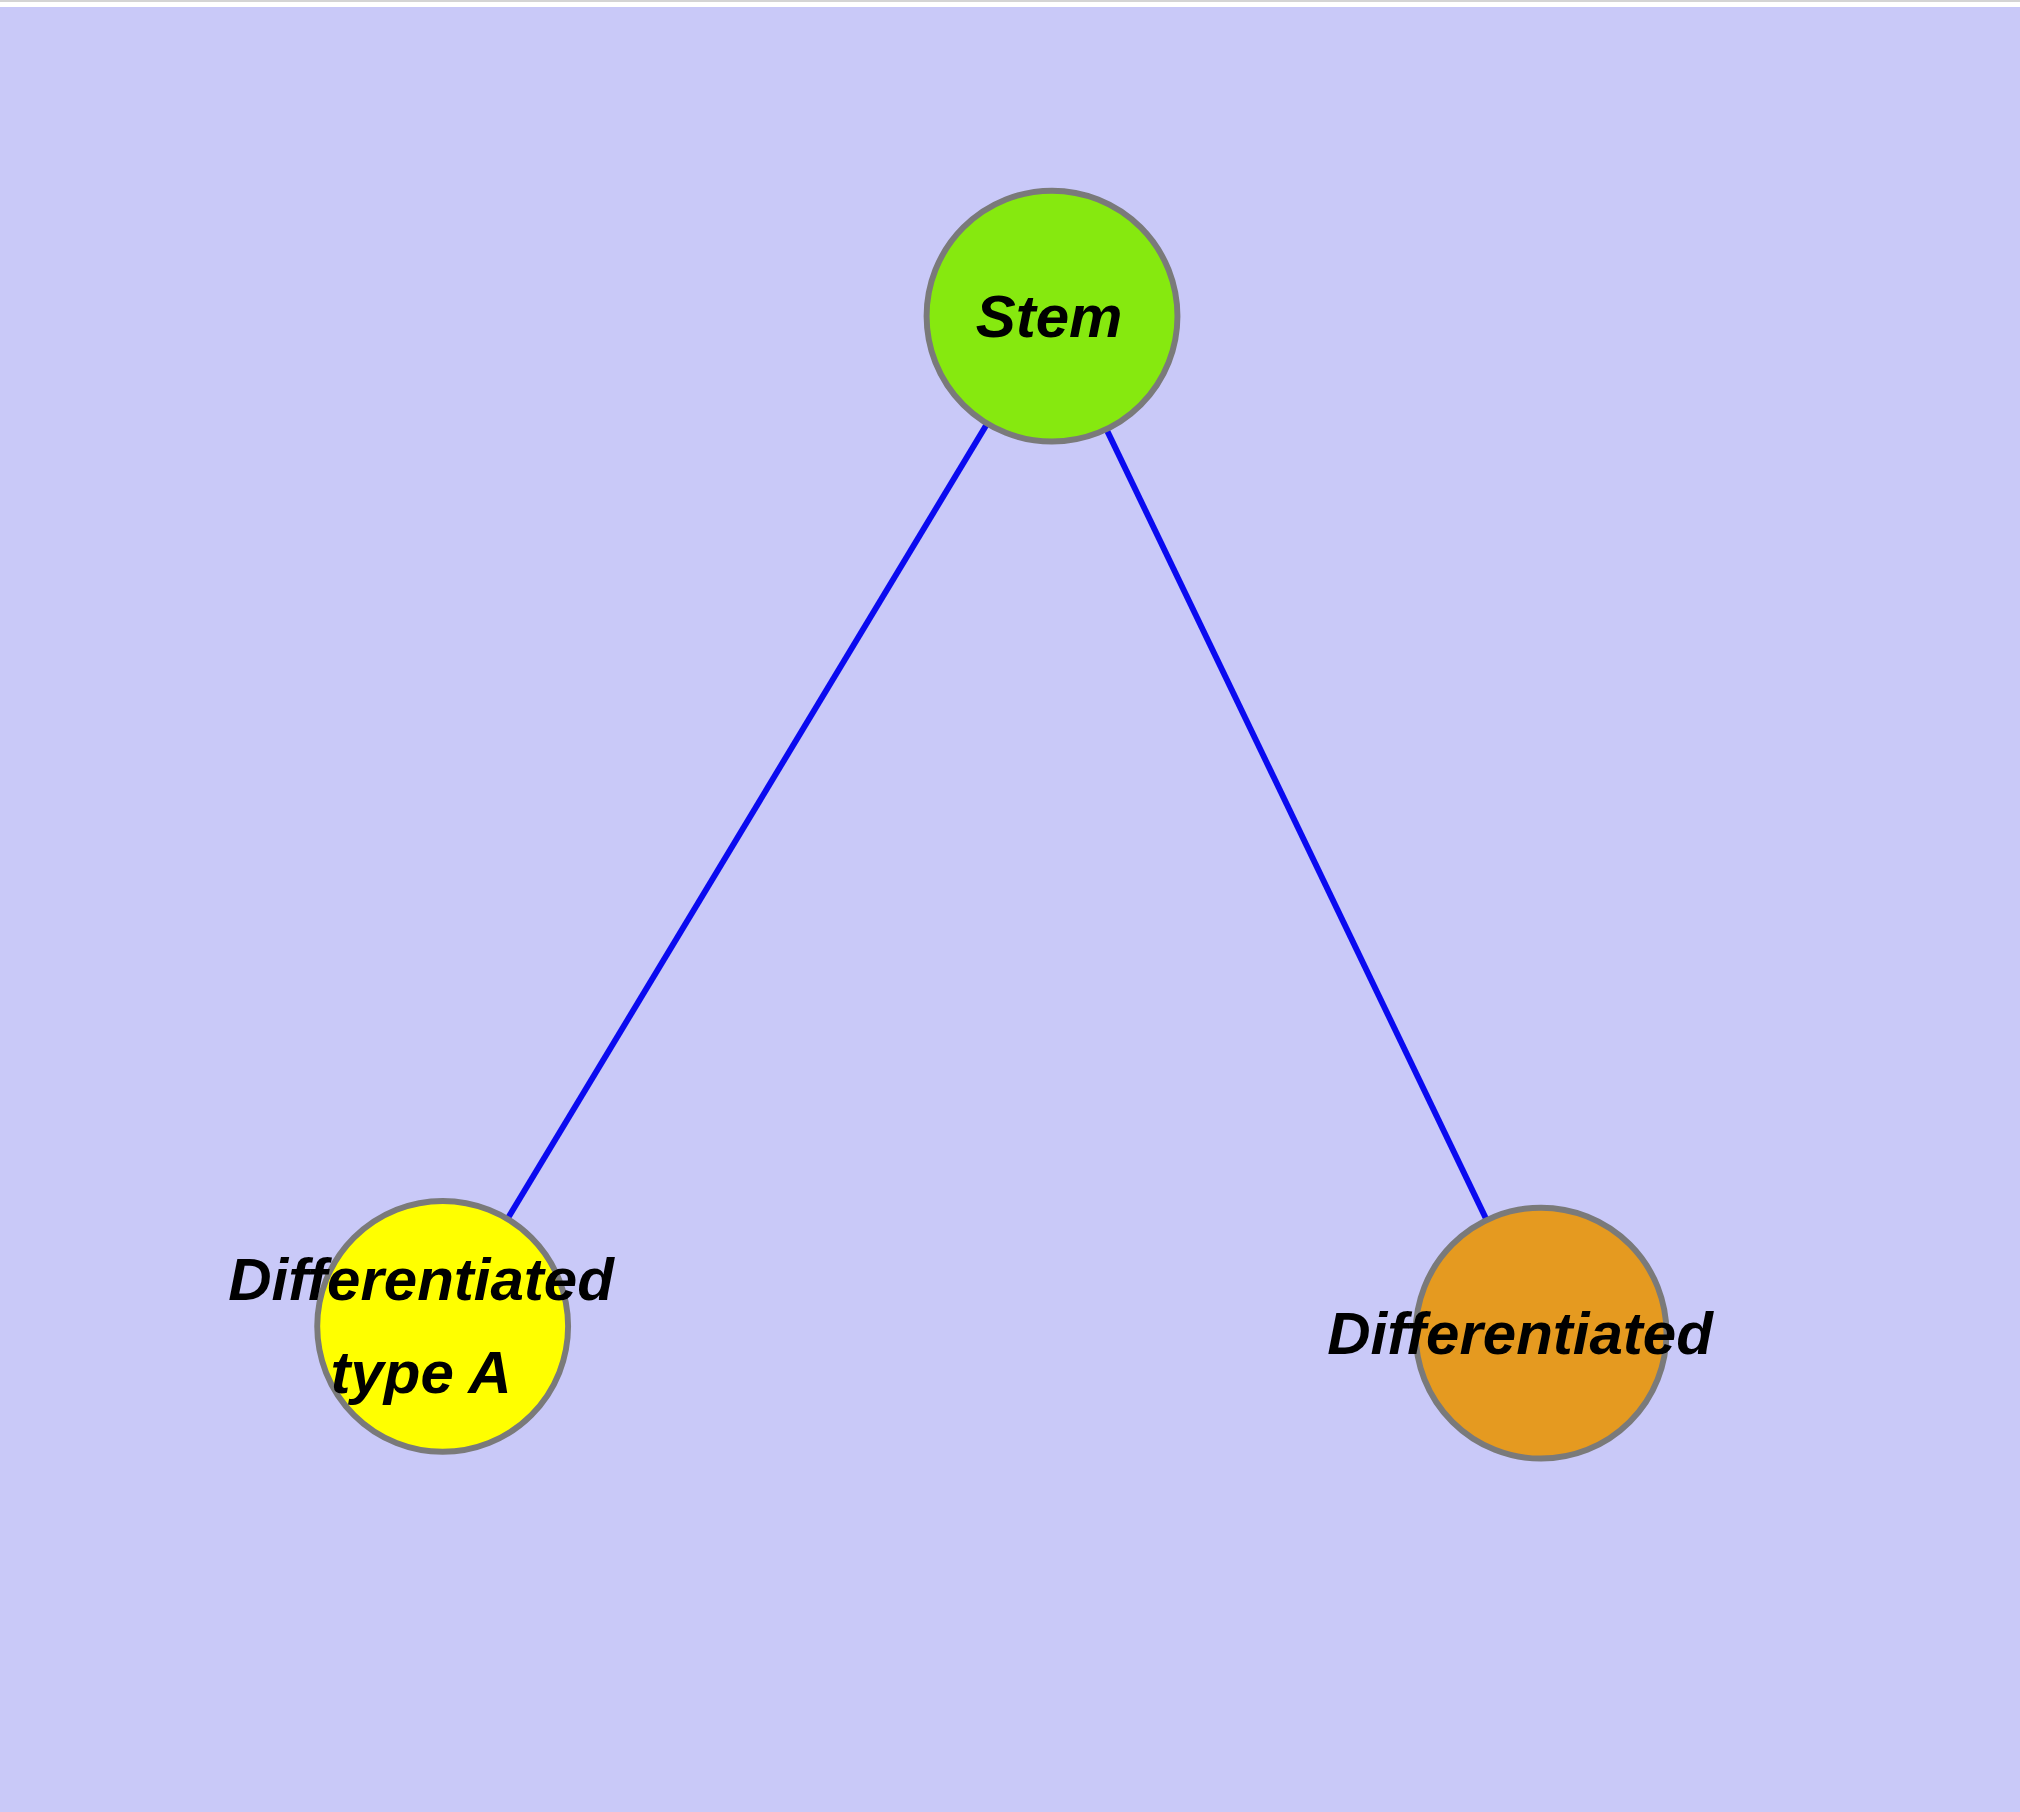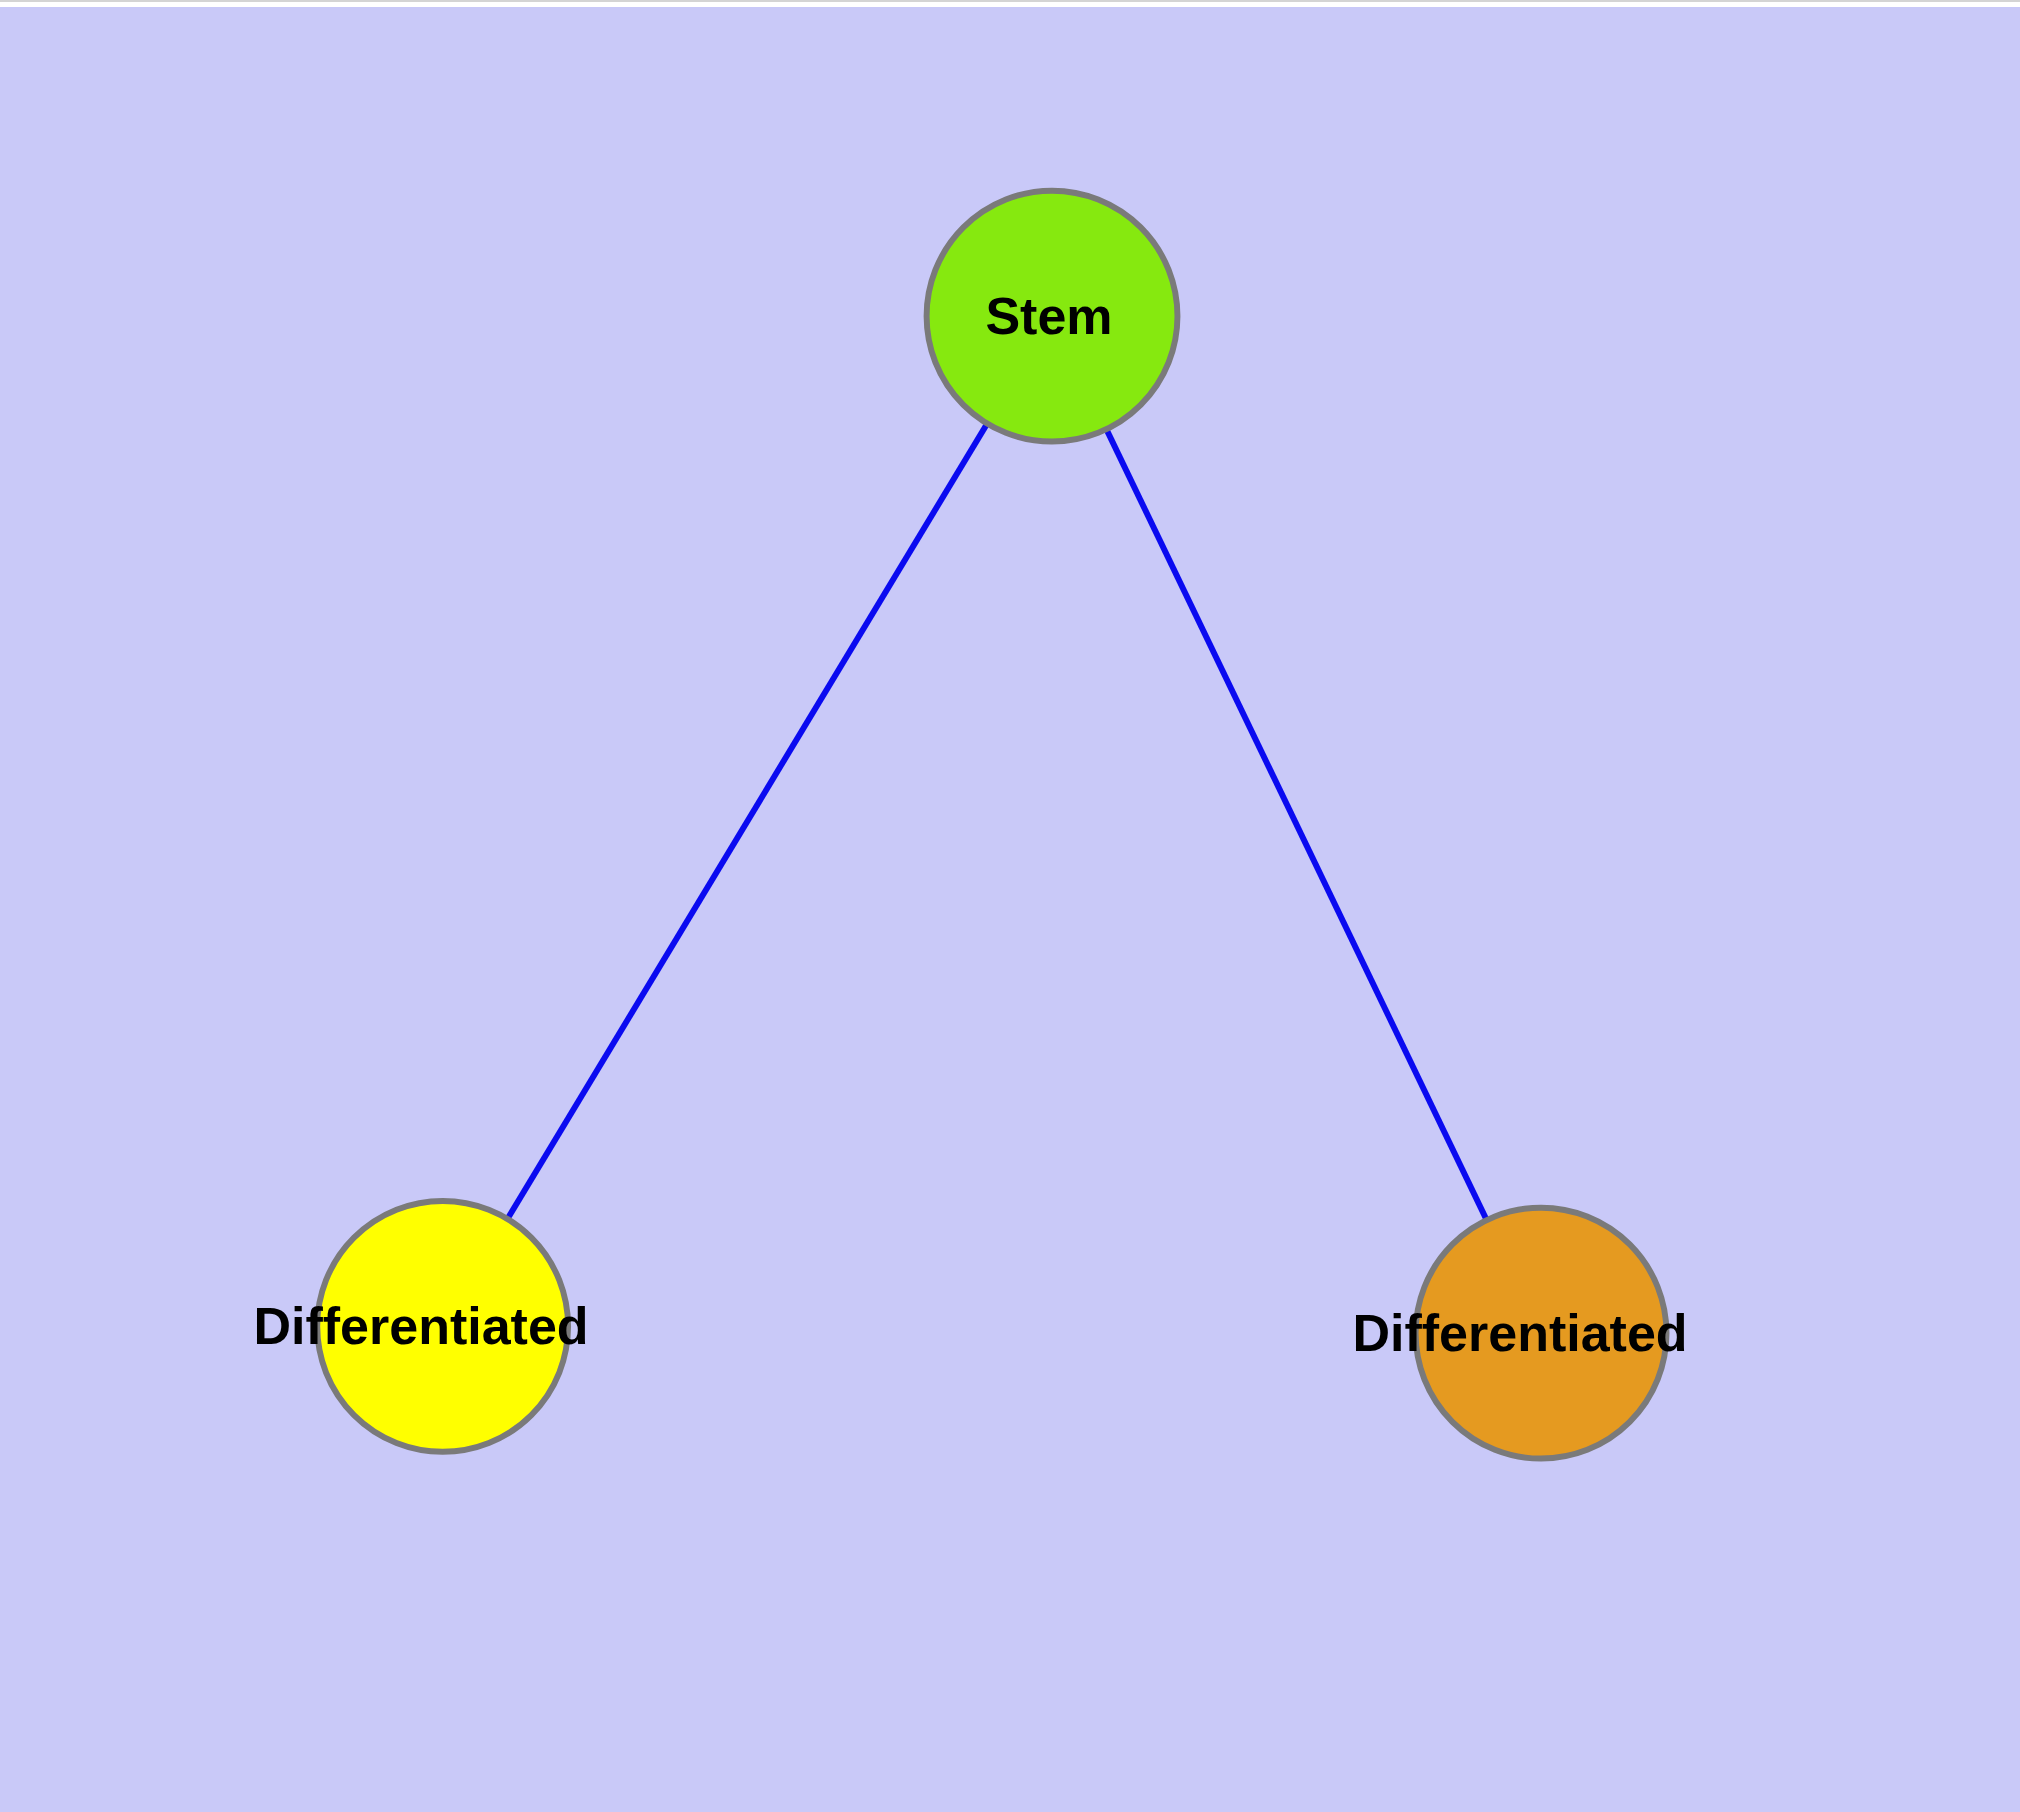--- a/index.html
+++ b/index.html
@@ -29,25 +29,26 @@
     position: absolute;
     top: 0; left: 0;
     width: 2021px;
     height: 1812px;
   }
   .node-label {
     position: absolute;
     transform: translate(-50%, -50%);
     text-align: center;
     color: #000000;
-    font-size: 52px;
+    font-size: 60px;
     line-height: 93px;
     font-weight: bold;
     white-space: nowrap;
     letter-spacing: 0;
+    font-style: italic;
   }
   .node-label span { display: block; }
 </style>
 </head>
 <body>
 
 <div class="screen">
 
   <div class="diagram-bg" style="background: rgb(201, 201, 248);"></div>
   <div class="top-hairline"></div>
@@ -61,20 +62,21 @@
     <circle cx="522" cy="1565" r="148" stroke-width="7" fill="#FFFF00" stroke="#7A7A7A"></circle>
     <circle cx="1818" cy="1573" r="148" stroke-width="7" fill="#E59A20" stroke="#7A7A7A"></circle>
   </svg>
 
   <div class="node-label" style="left:1049px; top:316px;">
     <span>Stem</span>
   </div>
 
   <div class="node-label" style="left:421px; top:1326px;">
     <span>Differentiated</span>
+    <span>type A</span>
   </div>
 
   <div class="node-label" style="left:1520px; top:1333px;">
     <span>Differentiated</span>
   </div>
 
 </div>
 
 
 </body></html>

